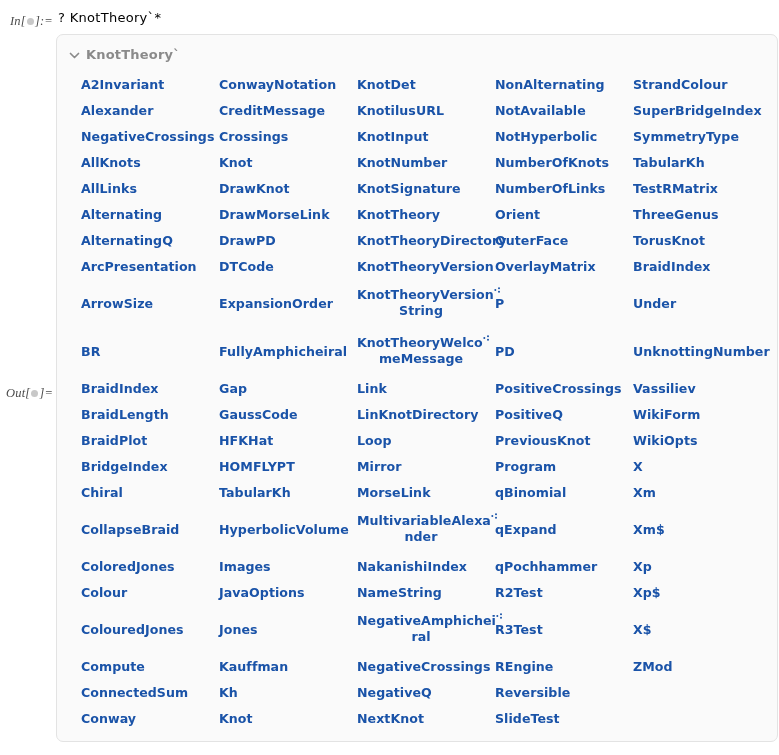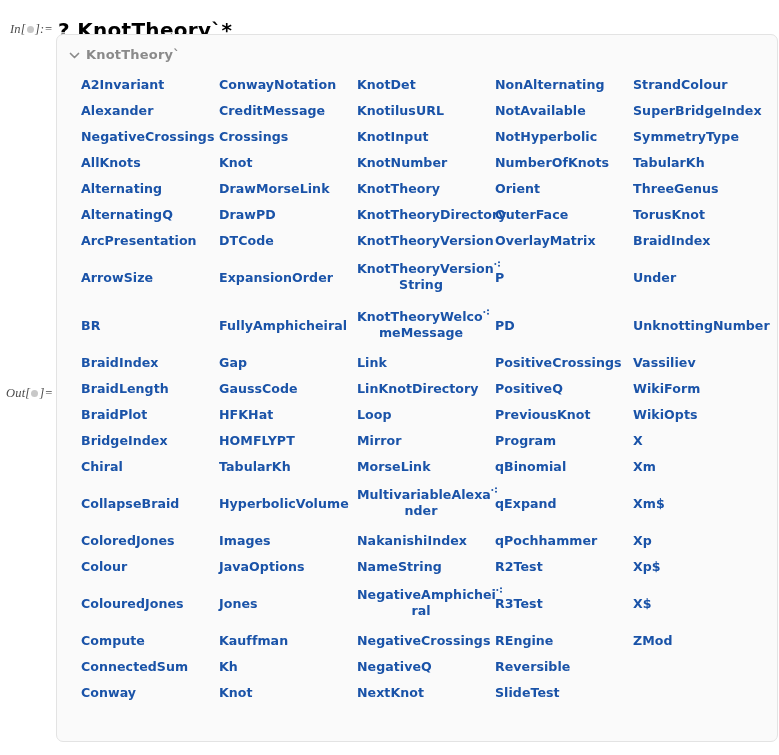--- a/index.html
+++ b/index.html
@@ -12,21 +12,21 @@
     height: 755px;
     font-family: "Liberation Sans", sans-serif;
     overflow: hidden;
     position: relative;
   }
 
   
   .input-row {
     position: absolute;
     left: 0;
-    top: 16px;
+    top: 8px;
     width: 651px;
     height: 30px;
   }
   .io-label {
     position: absolute;
     font-family: "Liberation Serif", serif;
     font-style: italic;
     font-size: 12.5px;
     color: #4a4a4a;
     white-space: nowrap;
@@ -44,22 +44,22 @@
     top: -1px;
   }
   #in-label { left: 10px; top: 6px; }
   #out-label { left: 6px; top: 386px; }
 
   .input-expr {
     position: absolute;
     left: 58px;
     top: 2px;
     font-family: "DejaVu Sans", sans-serif;
-    font-weight: bold;
-    font-size: 20px;
+    font-weight: normal;
+    font-size: 13px;
     color: #000000;
     letter-spacing: 0.3px;
     white-space: pre;
   }
 
   
   .info-panel {
     position: absolute;
     left: 56px;
     top: 34px;
@@ -198,20 +198,27 @@
         <div class="sym-cell c3"><span class="sym">KnotInput</span></div>
         <div class="sym-cell c4"><span class="sym">NotHyperbolic</span></div>
         <div class="sym-cell c5"><span class="sym">SymmetryType</span></div>
       </div>
       <div class="sym-row">
         <div class="sym-cell c1"><span class="sym">AllKnots</span></div>
         <div class="sym-cell c2"><span class="sym">Knot</span></div>
         <div class="sym-cell c3"><span class="sym">KnotNumber</span></div>
         <div class="sym-cell c4"><span class="sym">NumberOfKnots</span></div>
         <div class="sym-cell c5"><span class="sym">TabularKh</span></div>
+      </div>
+      <div class="sym-row">
+        <div class="sym-cell c1"><span class="sym">AllLinks</span></div>
+        <div class="sym-cell c2"><span class="sym">DrawKnot</span></div>
+        <div class="sym-cell c3"><span class="sym">KnotSignature</span></div>
+        <div class="sym-cell c4"><span class="sym">NumberOfLinks</span></div>
+        <div class="sym-cell c5"><span class="sym">TestRMatrix</span></div>
       </div>
       <div class="sym-row">
         <div class="sym-cell c1"><span class="sym">Alternating</span></div>
         <div class="sym-cell c2"><span class="sym">DrawMorseLink</span></div>
         <div class="sym-cell c3"><span class="sym">KnotTheory</span></div>
         <div class="sym-cell c4"><span class="sym">Orient</span></div>
         <div class="sym-cell c5"><span class="sym">ThreeGenus</span></div>
       </div>
       <div class="sym-row">
         <div class="sym-cell c1"><span class="sym">AlternatingQ</span></div>

